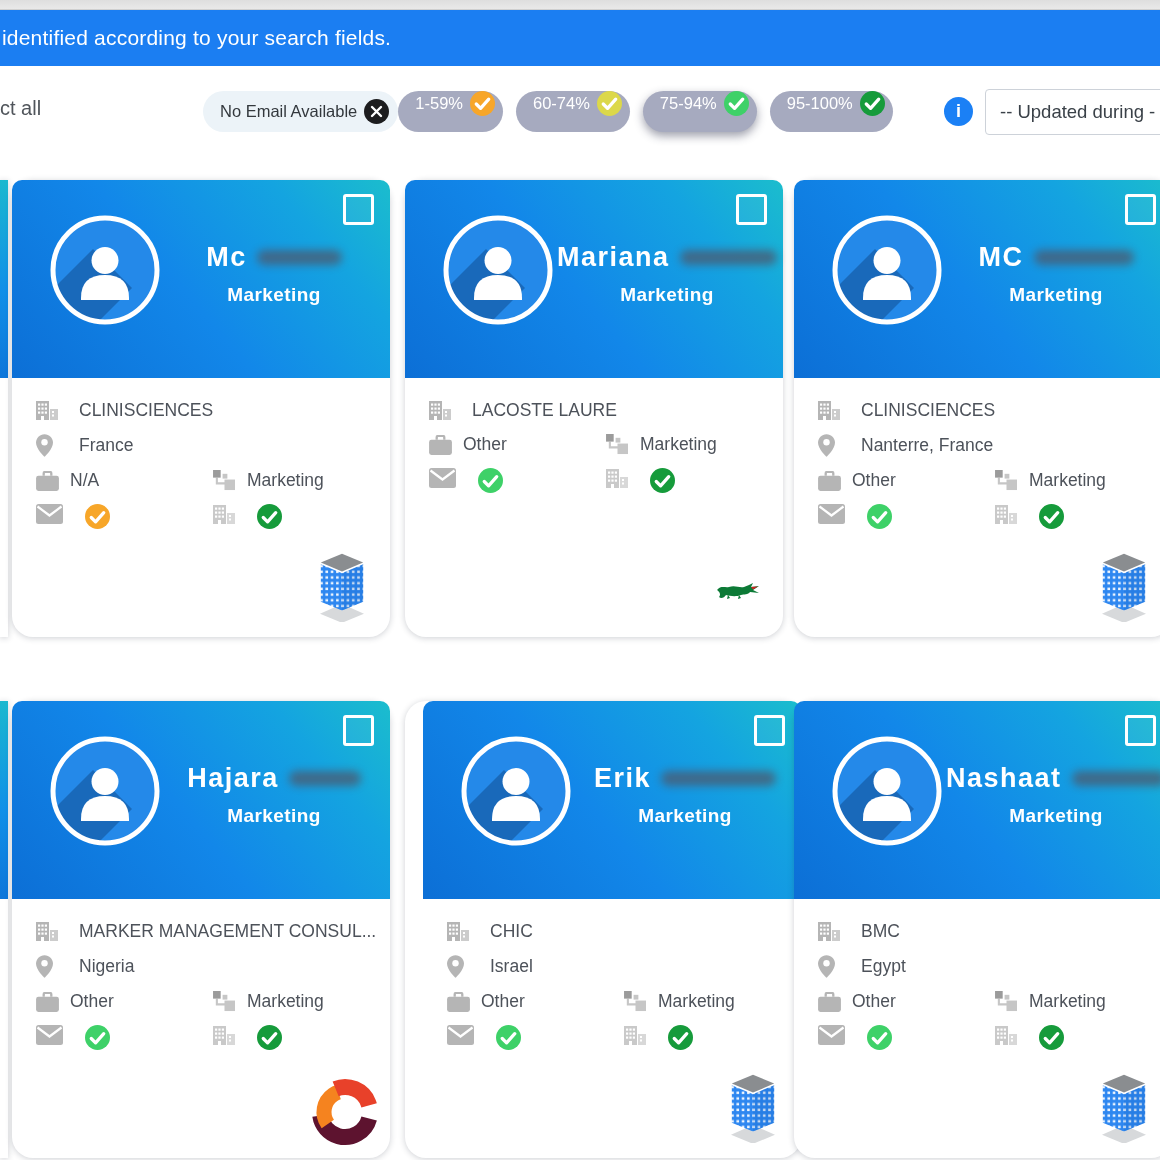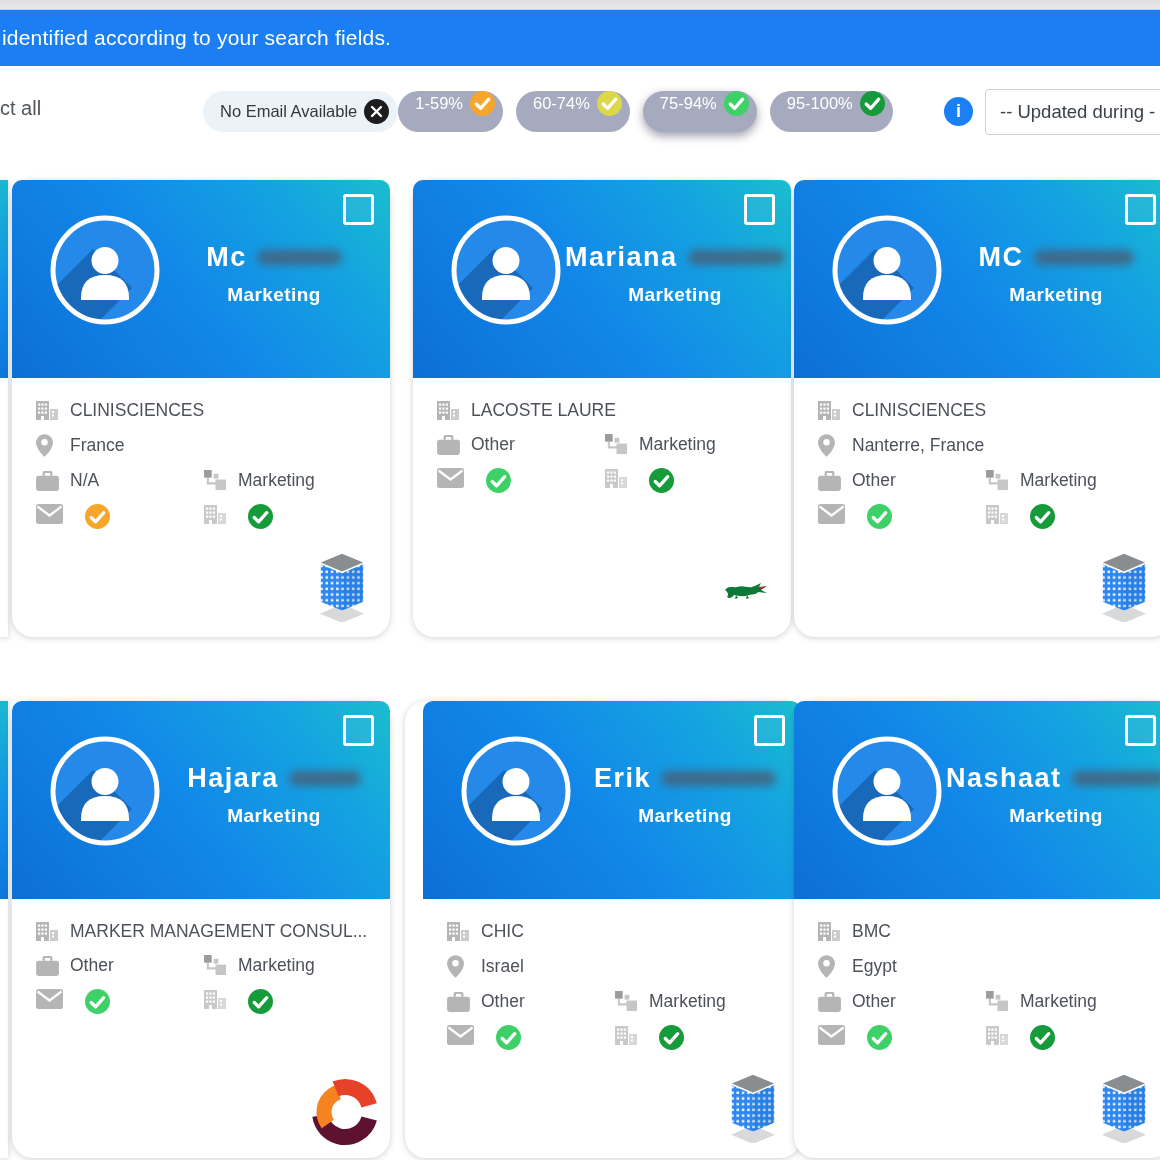--- a/index.html
+++ b/index.html
@@ -39,21 +39,21 @@
   .checkbox{position:absolute;top:14px;right:16px;width:25px;height:25px;border:3.5px solid #fff;border-radius:3px;
     background:rgba(255,255,255,.06);cursor:pointer;}
   .avatar{position:absolute;left:36px;top:33px;width:114px;height:114px;}
   .namebox{position:absolute;left:152px;right:6px;top:62px;color:#fff;text-align:center;}
   .nameline{display:flex;justify-content:center;align-items:center;gap:10px;white-space:nowrap;}
   .fname{font-size:27px;font-weight:bold;letter-spacing:1.5px;}
   .blurblob{height:15px;border-radius:8px;background:#4a5c73;opacity:.8;filter:blur(4px);flex:0 1 auto;}
   .subtitle{margin-top:11px;font-size:19px;font-weight:bold;letter-spacing:.4px;}
 
   .card-body{position:relative;padding:22px 0 0 24px;height:237px;color:#4d525a;font-size:17.5px;}
-  .row{display:flex;align-items:center;margin-bottom:13px;}
+  .row{display:flex;align-items:center;margin-bottom:13px;gap:9px;}
   .row .ic{width:34px;flex:0 0 34px;display:flex;align-items:center;}
   .cols{display:flex;}
   .col1{width:168px;flex:0 0 168px;display:flex;align-items:center;}
   .col2{display:flex;align-items:center;}
   .bcol1{width:168px;flex:0 0 168px;display:flex;align-items:center;gap:22px;}
   .bcol2{display:flex;align-items:center;gap:22px;}
   .logo{position:absolute;}
   .logo.building{right:20px;bottom:10px;}
   .logo.crocodile{right:22px;bottom:30px;}
   .logo.c-ring{right:8px;bottom:4px;}
@@ -282,21 +282,21 @@
           <polygon points="2,15 28,26 28,72 2,61" fill="url(#bw)"></polygon>
           <polygon points="28,26 54,15 54,61 28,72" fill="url(#bw)"></polygon>
           <polygon points="28,26 54,15 54,61 28,72" fill="#0d5ab8" opacity=".18"></polygon>
           <polygon points="28,2 54,13 28,24 2,13" fill="#8a8d90"></polygon>
         </svg>
       </span>
 
     </div>
   </div>
 
-  <div class="card" style="left: 405px; top: 180px; margin-left: 8px;">
+  <div class="card" style="left: 405px; top: 180px;">
     <div class="card-header">
       <div class="checkbox"></div>
       <div class="avatar">
         <svg width="114" height="114" viewBox="0 0 114 114">
           <defs>
                 <clipPath id="avclip">
                   <circle cx="57" cy="57" r="52"></circle>
                 </clipPath>
               </defs>
           <circle cx="57" cy="57" r="52" fill="#2489e9"></circle>
@@ -614,20 +614,29 @@
                 </g>
                 <rect x="14" y="8" width="8" height="11" fill="#cccccc"></rect>
                 <g fill="#fff">
                   <rect x="16" y="10" width="2" height="2"></rect>
                   <rect x="16" y="13.5" width="2" height="2"></rect>
                 </g>
               </svg>
         </span>
         <span>MARKER MANAGEMENT CONSUL...</span>
       </div>
+      <div class="row">
+        <span class="ic">
+          <svg width="17" height="23" viewBox="0 0 18 24">
+                <path d="M9 0 C4 0 0 4 0 9 c0 6.5 9 15 9 15 s9 -8.5 9 -15 C18 4 14 0 9 0 z" fill="#b5b5b5"></path>
+                <circle cx="9" cy="8.6" r="3.4" fill="#fff"></circle>
+              </svg>
+        </span>
+        <span>Nigeria</span>
+      </div>
       <div class="row cols">
         <span class="col1">
           <span class="ic">
             <svg width="23" height="20" viewBox="0 0 24 21">
                   <path d="M8 5 V2.5 Q8 1 9.5 1 h5 Q16 1 16 2.5 V5" fill="none" stroke="#b5b5b5" stroke-width="2.4"></path>
                   <rect x="0" y="5" width="24" height="16" rx="2.5" fill="#b5b5b5"></rect>
                 </svg>
           </span>
           <span>Other</span>
         </span>

